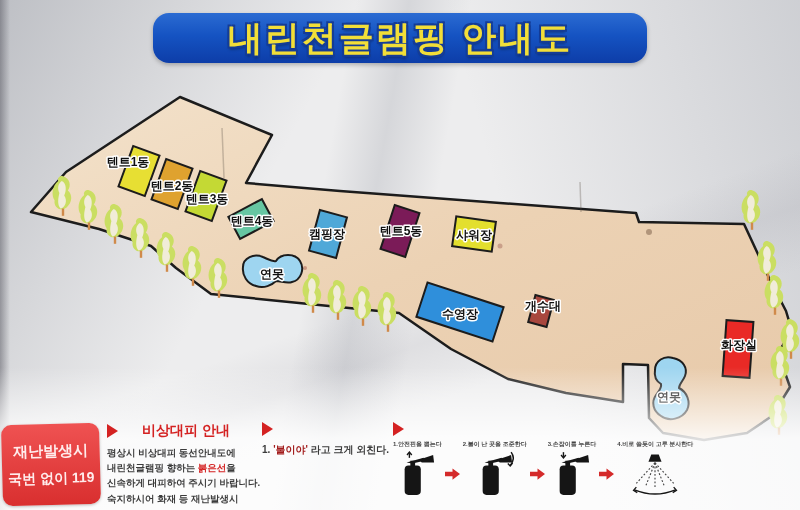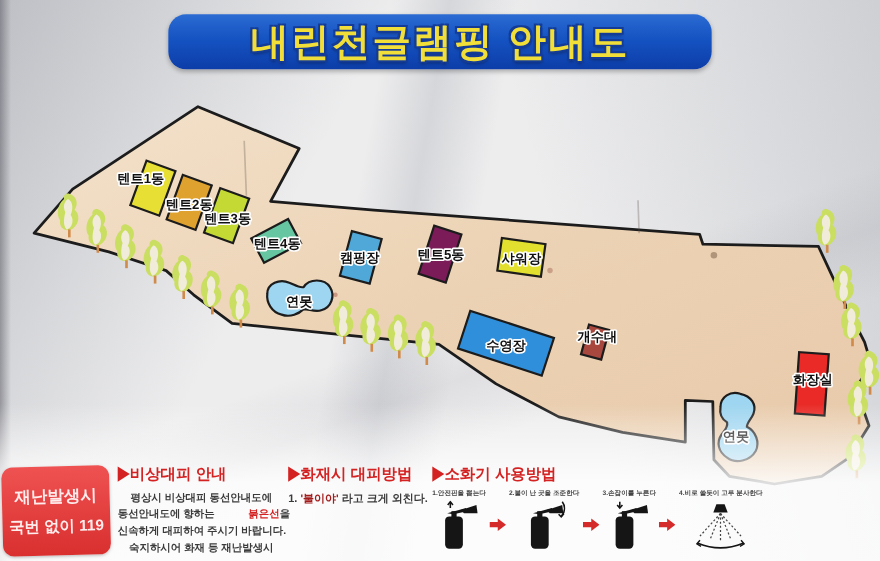--- a/index.html
+++ b/index.html
@@ -41,25 +41,25 @@
   .redbox{
     position:absolute;left:2px;top:4px;width:98px;height:81px;
     background:linear-gradient(to bottom,#ef5252,#d92f2f);
     border-radius:10px;transform:rotate(-1.5deg);
     display:flex;flex-direction:column;align-items:center;justify-content:center;gap:9px;
     box-shadow:0 1px 3px rgba(0,0,0,.25);
   }
   .redbox .l1{color:#ffecec;font-size:15px;font-weight:800;white-space:nowrap;}
   .redbox .l2{color:#ffecec;font-size:14px;font-weight:800;white-space:nowrap;}
   .sec{position:absolute;top:2px;}
-  .sec-h{display:flex;align-items:center;gap:0;color:#d42222;font-size:14px;font-weight:800;white-space:nowrap;}
+  .sec-h{display:flex;align-items:center;gap:24px;color:#d42222;font-size:14px;font-weight:800;white-space:nowrap;}
   .tri{width:0;height:0;border-left:11px solid #d42222;border-top:7px solid transparent;border-bottom:7px solid transparent;display:inline-block;}
   .sec1{left:107px;width:152px;}
-  .sec1 .body{margin-top:5px;font-size:9.5px;font-weight:700;color:#3b3b3b;line-height:1.6;white-space:nowrap;text-align:center;}
-  .red-inline{color:#d42222;margin-left:28px;}
+  .sec1 .body{margin-top:5px;font-size:9.5px;font-weight:700;color:#3b3b3b;line-height:1.6;white-space:nowrap;}
+  .red-inline{color:#d42222;}
   .darkred-inline{color:#a31d1d;}
   .sec2{left:262px;width:132px;}
   .sec2 .item{margin-top:7px;font-size:10px;font-weight:700;color:#3b3b3b;line-height:1.45;white-space:nowrap;}
   .sec2 .indent{padding-left:13px;}
   .sec3{left:393px;width:330px;}
   .steps{display:flex;align-items:flex-start;gap:3px;margin-top:4px;}
   .step{display:flex;flex-direction:column;align-items:center;}
   .step .slabel{font-size:6px;font-weight:700;color:#444;white-space:nowrap;margin-bottom:2px;}
   .arrow-cell{margin-top:26px;}
 </style>
@@ -164,38 +164,36 @@
       <span class="l2">국번 없이 119</span>
     </div>
 
     <div class="sec sec1">
       <div class="sec-h">
         <span class="tri"></span>
         <span>비상대피 안내</span>
       </div>
       <div class="body">
         <div>평상시 비상대피 동선안내도에</div>
-        <div><span>동선안내도에 향하는 </span><span class="red-inline">붉은선</span><span>을</span></div>
+        <div><span>내린천글램핑 향하는 </span><span class="red-inline">붉은선</span><span>을</span></div>
         <div>신속하게 대피하여 주시기 바랍니다.</div>
         <div>숙지하시어 화재 등 재난발생시</div>
       </div>
     </div>
 
     <div class="sec sec2">
       <div class="sec-h">
         <span class="tri"></span>
-        <span>화재시 대피방법</span>
       </div>
       <div class="item"><span>1. </span><span class="darkred-inline">'불이야'</span><span> 라고 크게 외친다.</span></div>
     </div>
 
     <div class="sec sec3">
       <div class="sec-h">
         <span class="tri"></span>
-        <span>소화기 사용방법</span>
       </div>
       <div class="steps">
 
         <div class="step">
           <span class="slabel">1.안전핀을 뽑는다</span>
           <svg width="38" height="46" viewBox="0 0 40 48">
             <path d="M12 7 V2" stroke="#151515" stroke-width="1.5" fill="none"></path>
             <path d="M9.5 4 L12 1 L14.5 4" stroke="#151515" stroke-width="1.5" fill="none"></path>
             <rect x="7" y="15" width="17" height="31" rx="4" fill="#151515"></rect>
             <rect x="13" y="10" width="5" height="6" fill="#151515"></rect>

